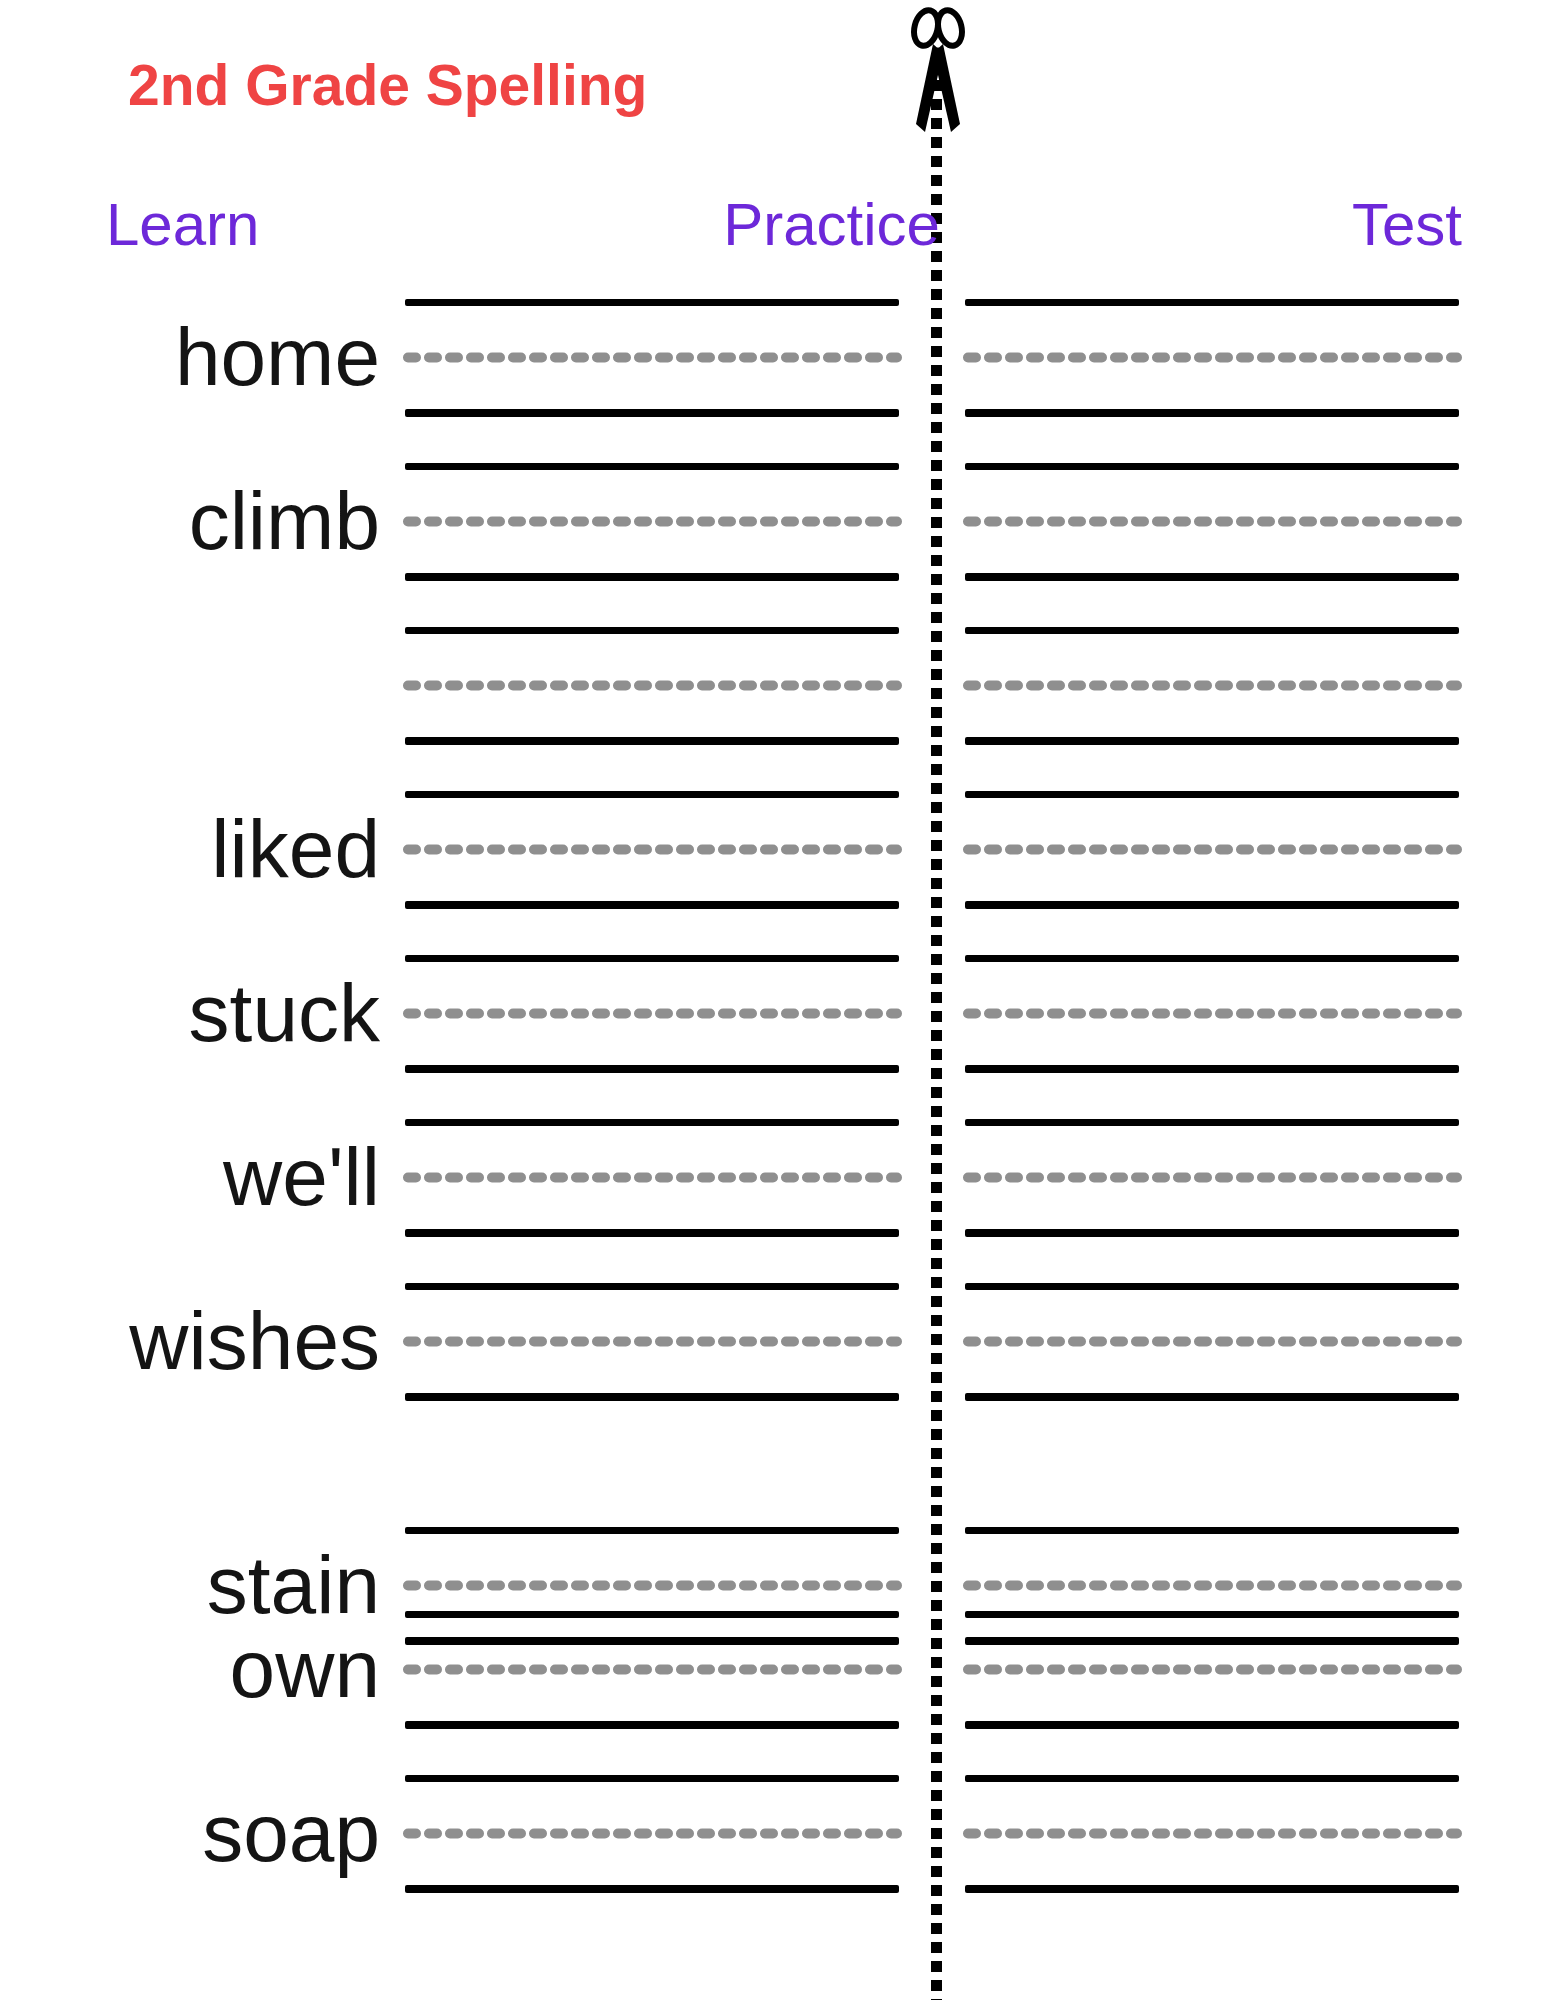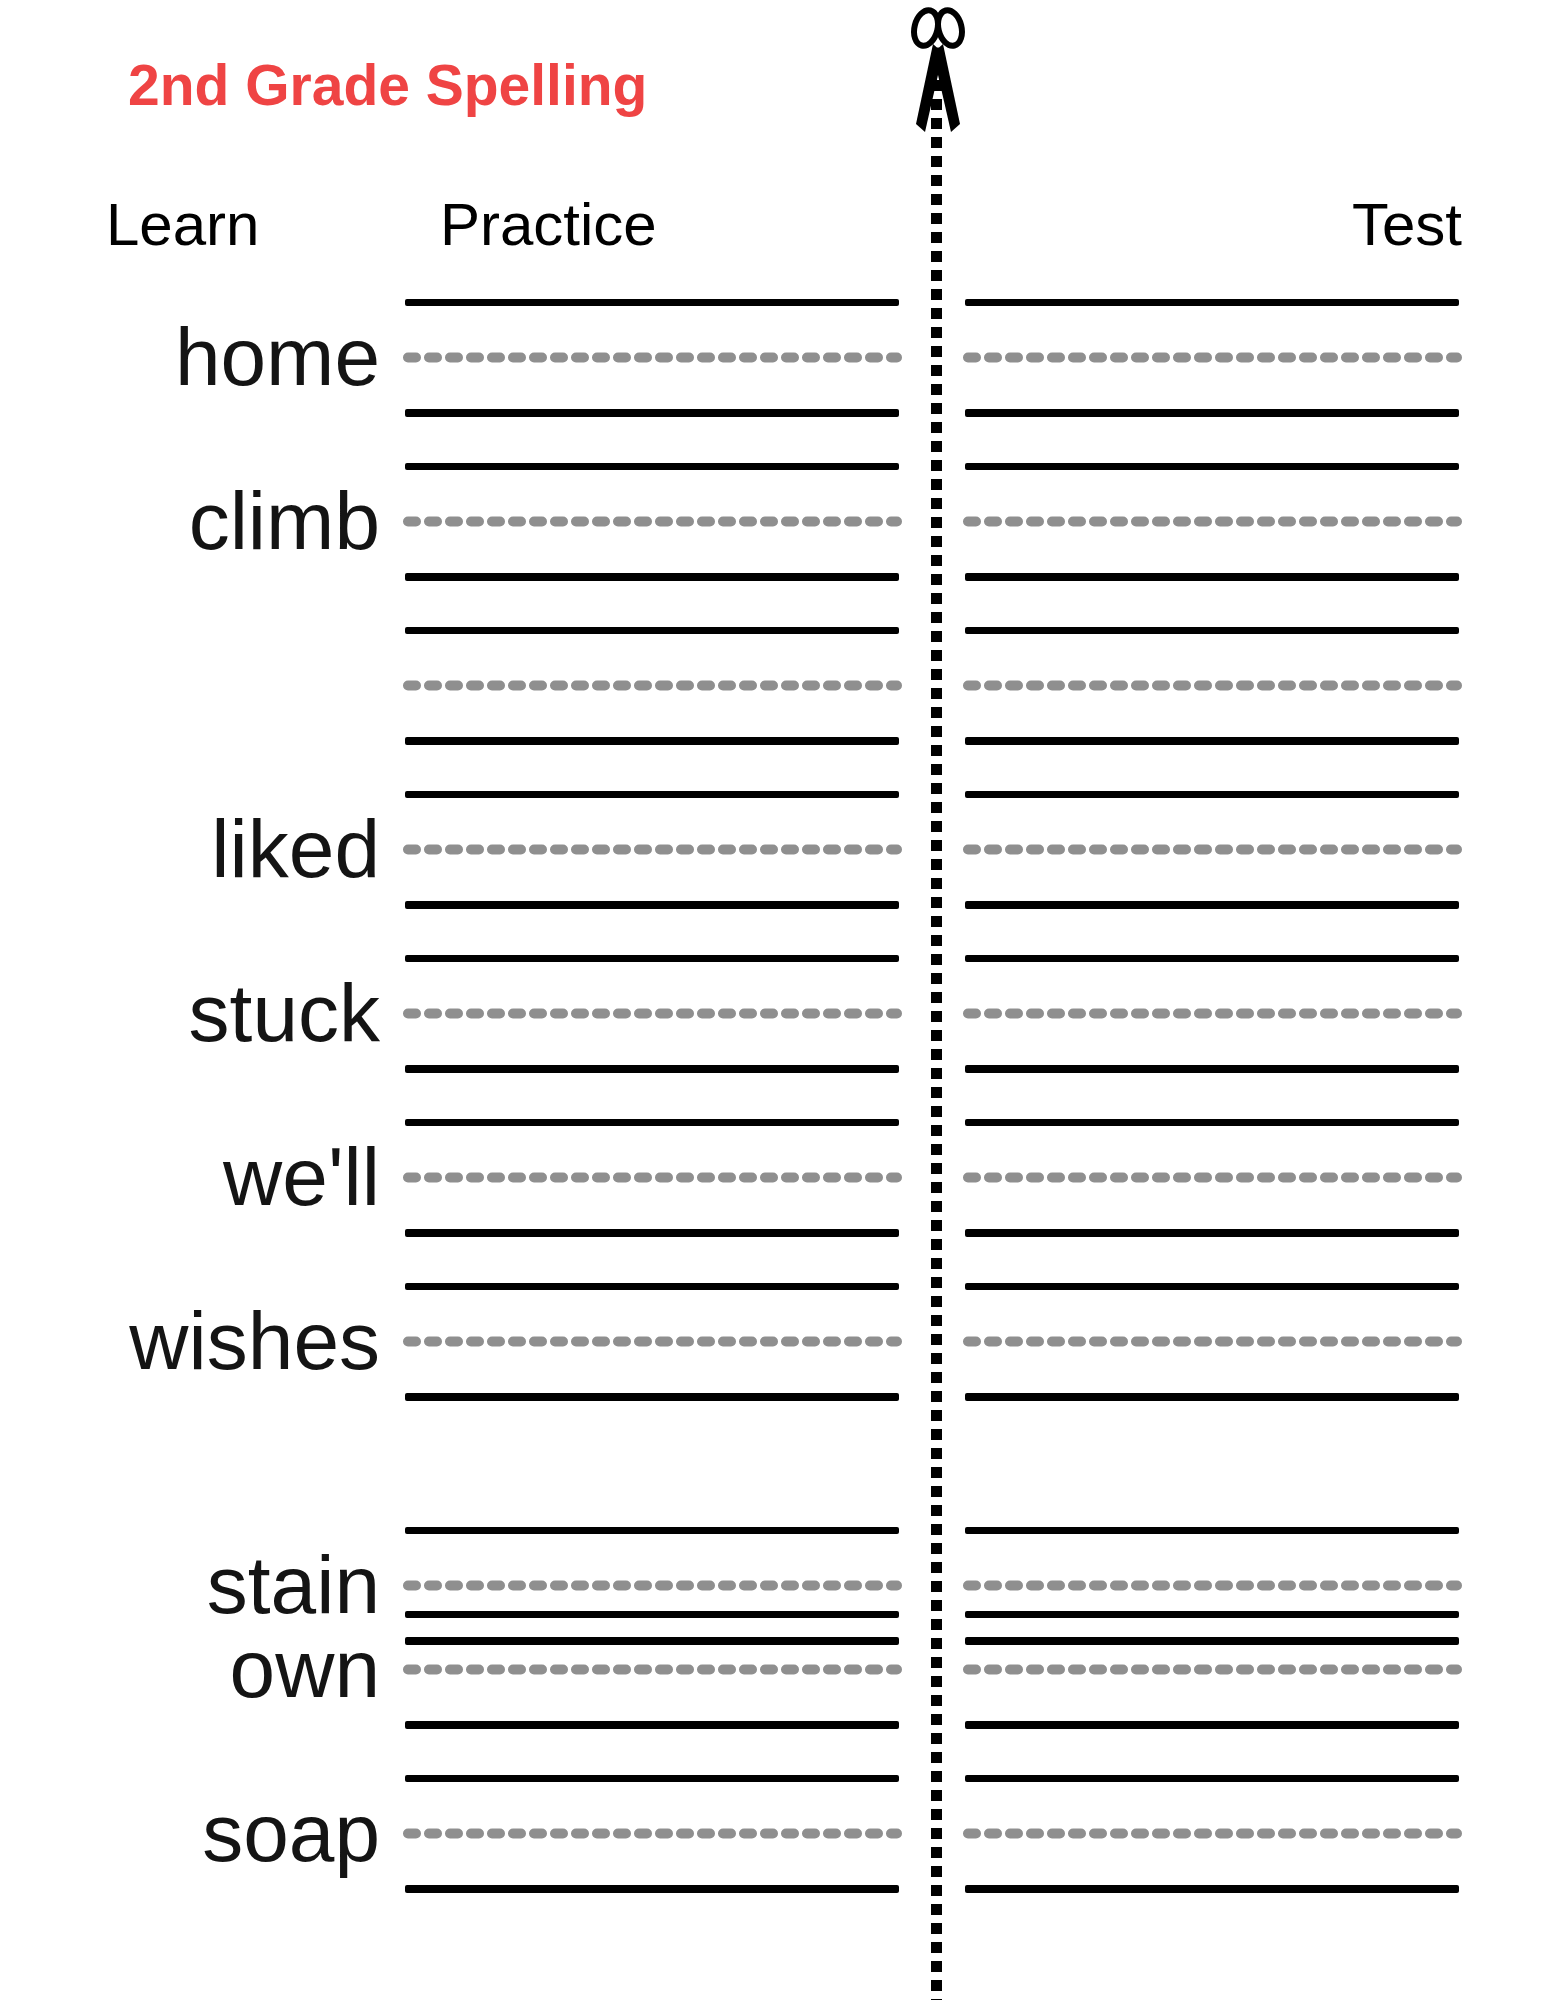--- a/index.html
+++ b/index.html
@@ -27,25 +27,25 @@
     color: #ef4444;
     white-space: nowrap;
   }
 
   
   .col-header {
     position: absolute;
     top: 190px;
     font-size: 60px;
     font-weight: 400;
-    color: #000000;
+    color: #6d28d9;
     white-space: nowrap;
   }
   .col-header.learn    { left: 106px; }
-  .col-header.practice { left: 440px;  width: 500px; text-align: left; }
+  .col-header.practice { left: 440px;  width: 500px; text-align: right; }
   .col-header.test     { left: 962px;  width: 500px; text-align: right; }
 
   
   .cut-line {
     position: absolute;
     left: 931px;
     top: 80px;
     width: 11px;
     height: 1920px;
     background: repeating-linear-gradient(180deg,

